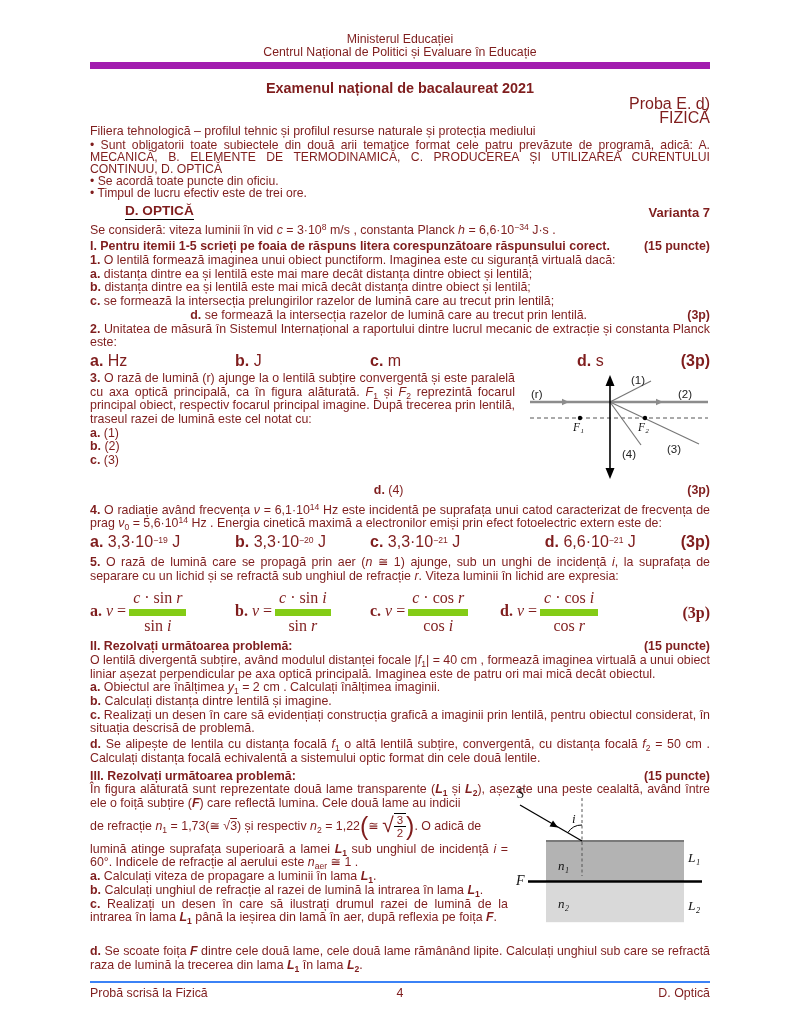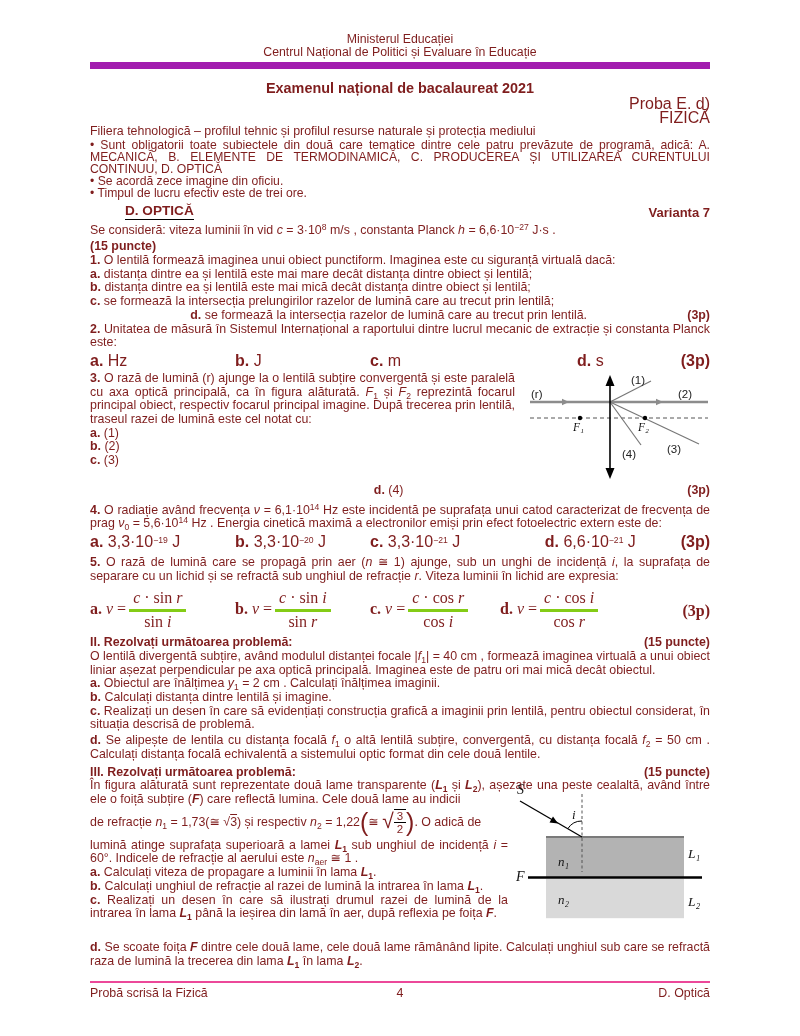--- a/index.html
+++ b/index.html
@@ -35,36 +35,36 @@
   .fig1{flex:0 0 182px;}
   .q4text{margin-top:6px;}
   .q5text{margin-top:5px;}
   .fracrow{display:flex;align-items:flex-start;margin:6px 0 4px;font-family:Liberation Serif, serif;}
   .fracrow .cell1{width:145px;}
   .fracrow .cell2{width:135px;}
   .fracrow .cell3{width:130px;}
   .fracrow .cell4{flex:1;}
   .fracrow .pts{margin-left:auto;align-self:center;}
   .frac{display:inline-block;text-align:center;vertical-align:middle;line-height:1.18;margin-left:3px;}
-  .frac .fnum{display:block;border-bottom:3px solid #84cc16;padding:0 4px 1px;}
+  .frac .fnum{display:block;border-bottom:7px solid #84cc16;padding:0 4px 1px;}
   .frac .fden{display:block;padding:1px 4px 0;}
   .mt2{margin-top:2px;}
   .mt4{margin-top:20px;}
   .sec3{position:relative;margin-top:4px;}
   .fig2{position:absolute;right:0;top:14px;}
   .w418{width:418px;}
   .refr{margin:3px 0;width:430px;}
   .bigp{font-size:25px;font-weight:400;vertical-align:middle;line-height:0;position:relative;top:-1px;}
   .radsign{font-size:21px;vertical-align:middle;line-height:0;position:relative;top:-2px;}
   .radfrac{display:inline-block;text-align:center;vertical-align:middle;border-top:1.3px solid #000;
            line-height:1.05;font-size:11.5px;position:relative;top:-1px;}
   .radfrac .rnum{display:block;border-bottom:1px solid #000;padding:0 3px;}
   .radfrac .rden{display:block;padding:0 3px;}
   .ovl{text-decoration:overline;}
-  .footer{position:absolute;left:90px;right:90px;top:981px;border-top:2px solid #ec4899;padding-top:3px;
+  .footer{position:absolute;left:90px;right:90px;top:981px;border-top:2px solid #3b82f6;padding-top:3px;
           display:flex;font-size:12.4px;}
   .footer .fl{flex:1;text-align:left;}
   .footer .fc{flex:1;text-align:center;}
   .footer .fr{flex:1;text-align:right;}
   .figtext{font-family:"Liberation Sans",sans-serif;font-size:11.5px;fill:#222;}
   .figser{font-family:"Liberation Serif",serif;font-style:italic;fill:#111;}
 </style>
 </head>
 <body>
 
@@ -74,32 +74,33 @@
     <div>
       <p class="hdr-small">Ministerul Educației</p>
       <div class="hdr-rule">
         <p class="hdr-small">Centrul Național de Politici și Evaluare în Educație</p>
       </div>
       <p class="t1">Examenul național de bacalaureat 2021</p>
       <p class="t2">Proba E. d)</p>
       <p class="t2">FIZICĂ</p>
       <p>Filiera tehnologică – profilul tehnic și profilul resurse naturale și protecția mediului</p>
       <div class="bullets">
-        <p class="j">• Sunt obligatorii toate subiectele din două care tematice dintre cele patru prevăzute de programă, adică: A. MECANICĂ, B. ELEMENTE DE TERMODINAMICĂ, C. PRODUCEREA ȘI UTILIZAREA CURENTULUI CONTINUU, D. OPTICĂ</p>
-        <p>• Se acordă zece imagine din oficiu.</p>
+        <p class="j">• Sunt obligatorii toate subiectele din două arii tematice format cele patru prevăzute de programă, adică: A. MECANICĂ, B. ELEMENTE DE TERMODINAMICĂ, C. PRODUCEREA ȘI UTILIZAREA CURENTULUI CONTINUU, D. OPTICĂ</p>
+        <p>• Se acordă toate puncte din oficiu.</p>
         <p>• Timpul de lucru efectiv este de trei ore.</p>
       </div>
       <div class="secrow">
         <span class="dopt">D. OPTICĂ</span>
         <span class="variant">Varianta 7</span>
       </div>
-      <p class="constants">Se consideră: viteza luminii în vid  <i>c</i> = 3·10<sup>8</sup> m/s , constanta Planck  <i>h</i> = 6,6·10<sup>−27</sup> J·s .</p>
+      <p class="constants">Se consideră: viteza luminii în vid  <i>c</i> = 3·10<sup>8</sup> m/s , constanta Planck  <i>h</i> = 6,6·10<sup>−34</sup> J·s .</p>
     </div>
 
     <div class="headrow">
+      <p>I. Pentru itemii 1-5 scrieți pe foaia de răspuns litera corespunzătoare răspunsului corect.</p>
       <p class="pts">(15 puncte)</p>
     </div>
 
     <p class="j"><b>1.</b> O lentilă formează imaginea unui obiect punctiform. Imaginea este cu siguranță virtuală dacă:</p>
     <p><b>a.</b> distanța dintre ea și lentilă este mai mare decât distanța dintre obiect și lentilă;</p>
     <p><b>b.</b> distanța dintre ea și lentilă este mai mică decât distanța dintre obiect și lentilă;</p>
     <p><b>c.</b> se formează la intersecția prelungirilor razelor de lumină care au trecut prin lentilă;</p>
     <div class="drow">
       <p class="fx"><b>d.</b> se formează la intersecția razelor de lumină care au trecut prin lentilă.</p>
       <p class="pts">(3p)</p>

